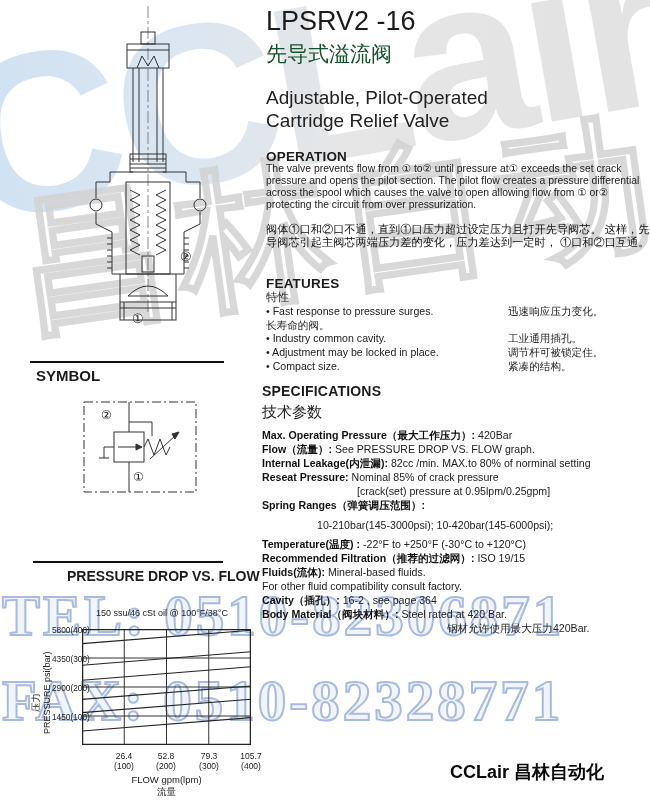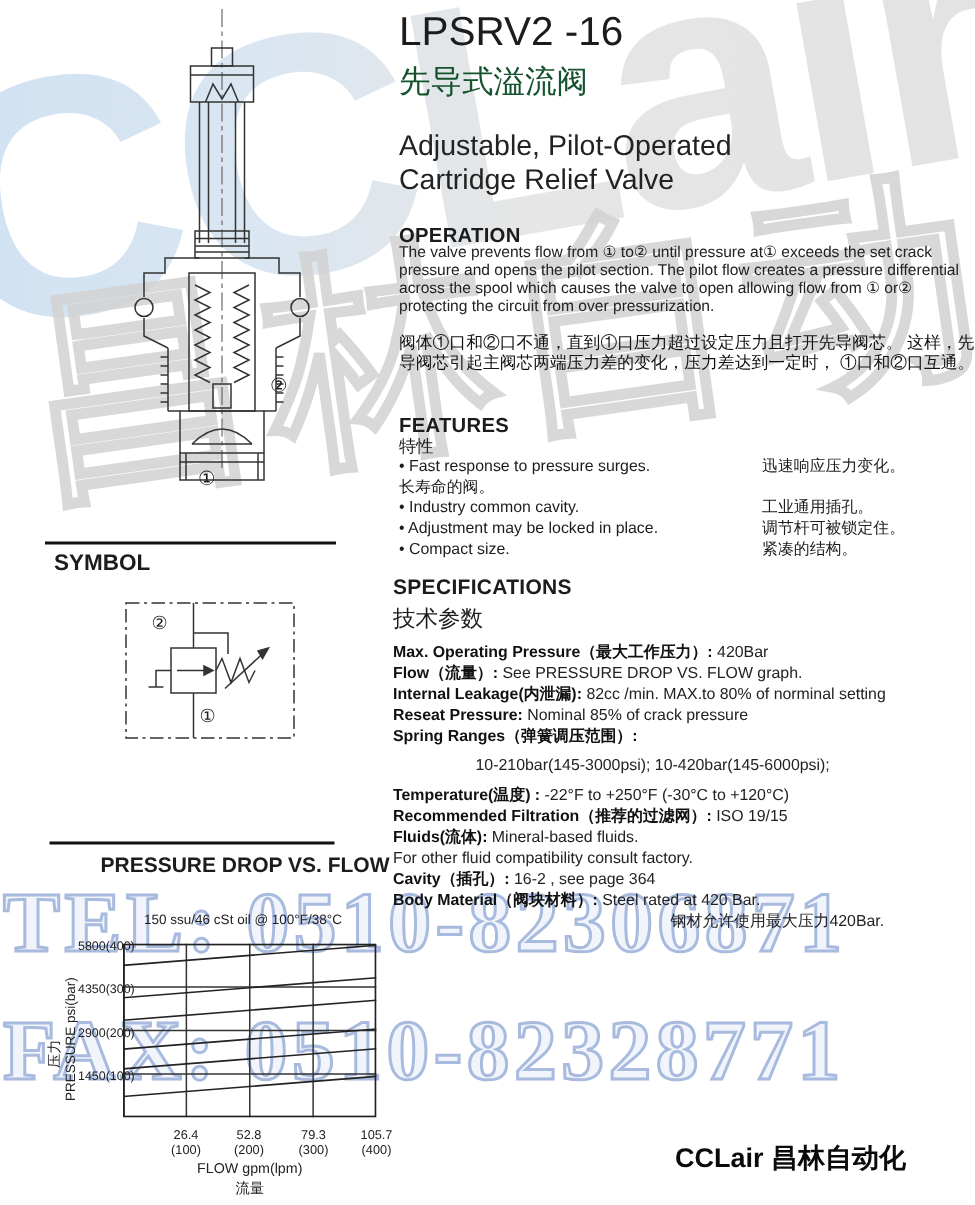--- a/index.html
+++ b/index.html
@@ -193,20 +193,21 @@
   </div>
 
   <div class="abs specs">
     <div class="h">SPECIFICATIONS</div>
     <div class="h-zh">技术参数</div>
     <div class="spec-rows">
       <div class="spec-row"><b>Max. Operating Pressure（最大工作压力）:</b><span> 420Bar</span></div>
       <div class="spec-row"><b>Flow（流量）:</b><span> See PRESSURE DROP VS. FLOW graph.</span></div>
       <div class="spec-row"><b>Internal Leakage(内泄漏):</b><span> 82cc /min. MAX.to 80% of norminal setting</span></div>
       <div class="spec-row"><b>Reseat Pressure:</b><span> Nominal 85% of crack pressure</span></div>
+      <div class="spec-row" style="padding-left:95px;"><span>[crack(set) pressure at 0.95lpm/0.25gpm]</span></div>
       <div class="spec-row"><b>Spring Ranges（弹簧调压范围）:</b></div>
       <div class="spec-row gap" style="padding-left:55px;"><span>10-210bar(145-3000psi); 10-420bar(145-6000psi);</span></div>
       <div class="spec-row gap"><b>Temperature(温度) :</b><span> -22°F to +250°F (-30°C to +120°C)</span></div>
       <div class="spec-row"><b>Recommended Filtration（推荐的过滤网）:</b><span> ISO 19/15</span></div>
       <div class="spec-row"><b>Fluids(流体):</b><span> Mineral-based fluids.</span></div>
       <div class="spec-row"><span>For other fluid compatibility consult factory.</span></div>
       <div class="spec-row"><b>Cavity（插孔）:</b><span> 16-2 , see page  364</span></div>
       <div class="spec-row"><b>Body Material（阀块材料）:</b><span> Steel rated at 420 Bar.</span></div>
       <div class="spec-row" style="padding-left:185px;"><span>钢材允许使用最大压力420Bar.</span></div>
     </div>

